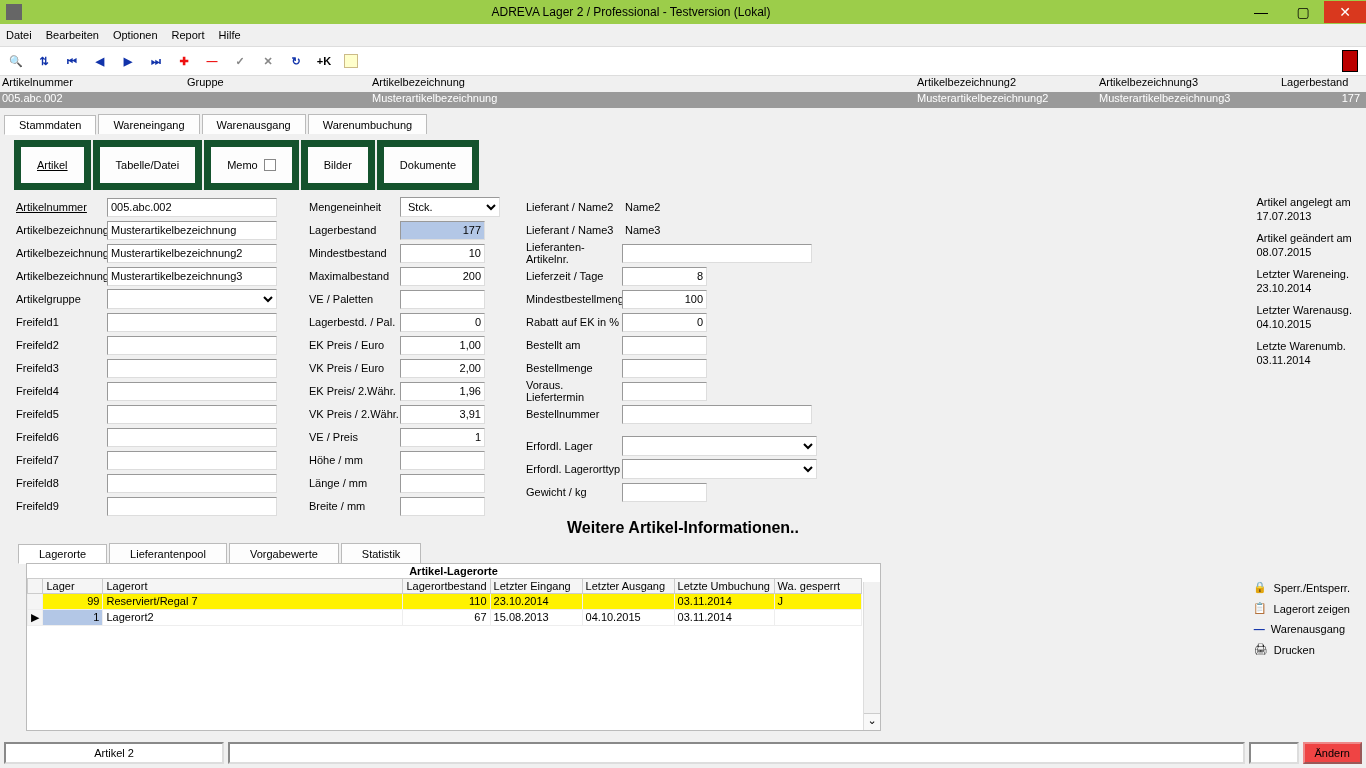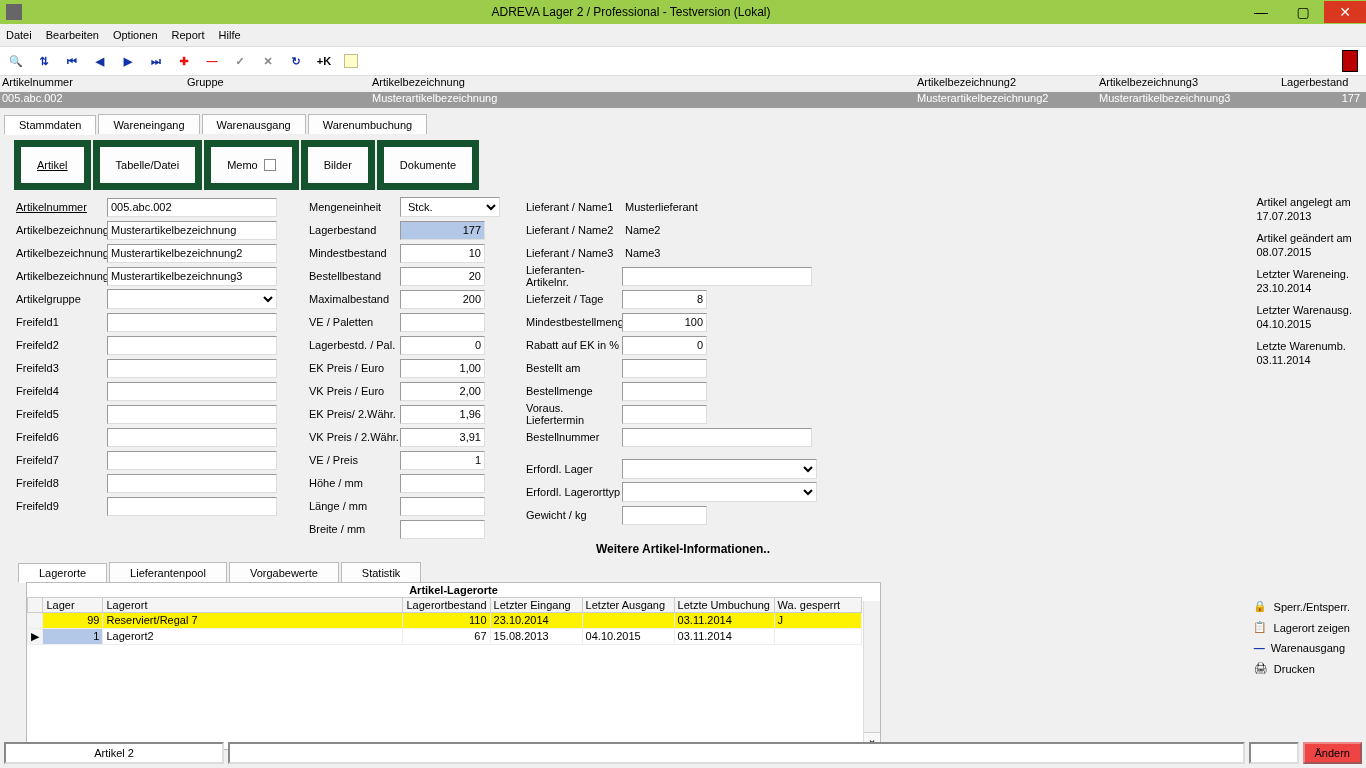--- a/index.html
+++ b/index.html
@@ -30,21 +30,21 @@
 .form-area { display:flex; padding:0 2px; }
 .col { display:flex; flex-direction:column; gap:1px; }
 .row { display:flex; align-items:center; height:22px; }
 .label { width: 105px; padding-left:14px; }
 .label.u { text-decoration:underline; }
 .input { border:1px solid #999; border-right-color:#ddd; border-bottom-color:#ddd; background:#fff; height:19px; padding:1px 3px; width:170px; }
 .input.num { text-align:right; width:85px; }
 .input.num.hl { background:#b3c7e6; }
 .infpanel { margin-left:auto; padding-right:12px; display:flex; flex-direction:column; gap:2px; }
 .inf-label { white-space:nowrap; }
-.center-link { text-align:center; font-weight:bold; font-size:12px; margin:2px 0; }
+.center-link { text-align:center; font-weight:bold; font-size:16px; margin:2px 0; }
 .subtabs { display:flex; gap:2px; margin-left:14px; }
 .subtabs .tab { padding:2px 20px; }
 .grid-wrap { border:1px solid #bbb; margin:0 4px; background:#fff; position:relative; height:168px; }
 .grid-title { text-align:center; font-weight:bold; padding:1px; }
 .grid { display:table; width: calc(100% - 18px); border-collapse:collapse; }
 .grid-head { display:table-row; }
 .grid-head > div { display:table-cell; background:#f5f5f5; border:1px solid #ccc; padding:1px 3px; font-weight:normal; }
 .grid-row { display:table-row; }
 .grid-row > div { display:table-cell; border:1px solid #eee; padding:1px 3px; height:16px; }
 .grid-row.yellow > div { background:#fff200; }
@@ -207,24 +207,20 @@
       </div>
     <div class="row">
         <div class="label">Lagerbestand</div>
         <input class="input num hl" value="177" style="">
       </div>
     <div class="row">
         <div class="label">Mindestbestand</div>
         <input class="input num" value="10" style="">
       </div>
     <div class="row">
-        <div class="label">Bestellbestand</div>
-        <input class="input num" value="20" style="">
-      </div>
-    <div class="row">
         <div class="label">Maximalbestand</div>
         <input class="input num" value="200" style="">
       </div>
     <div class="row">
         <div class="label">VE / Paletten</div>
         <input class="input num" value="" style="">
       </div>
     <div class="row">
         <div class="label">Lagerbestd. / Pal.</div>
         <input class="input num" value="0" style="">
@@ -257,24 +253,20 @@
         <div class="label">Länge / mm</div>
         <input class="input num" style="">
       </div>
     <div class="row">
         <div class="label">Breite / mm</div>
         <input class="input num" style="">
       </div>
   </div>
 
   <div class="col" style="margin-left:12px">
-    <div class="row">
-        <div class="label" style="width:110px">Lieferant / Name1</div>
-        <input class="input" style="width: 190px; border: none; background: transparent;" readonly="" value="Musterlieferant">
-      </div>
     <div class="row">
         <div class="label" style="width:110px">Lieferant / Name2</div>
         <input class="input" style="width: 190px; border: none; background: transparent;" readonly="" value="Name2">
       </div>
     <div class="row">
         <div class="label" style="width:110px">Lieferant / Name3</div>
         <input class="input" style="width: 190px; border: none; background: transparent;" readonly="" value="Name3">
       </div>
     <div class="row">
         <div class="label" style="width:110px">Lieferanten-Artikelnr.</div>

